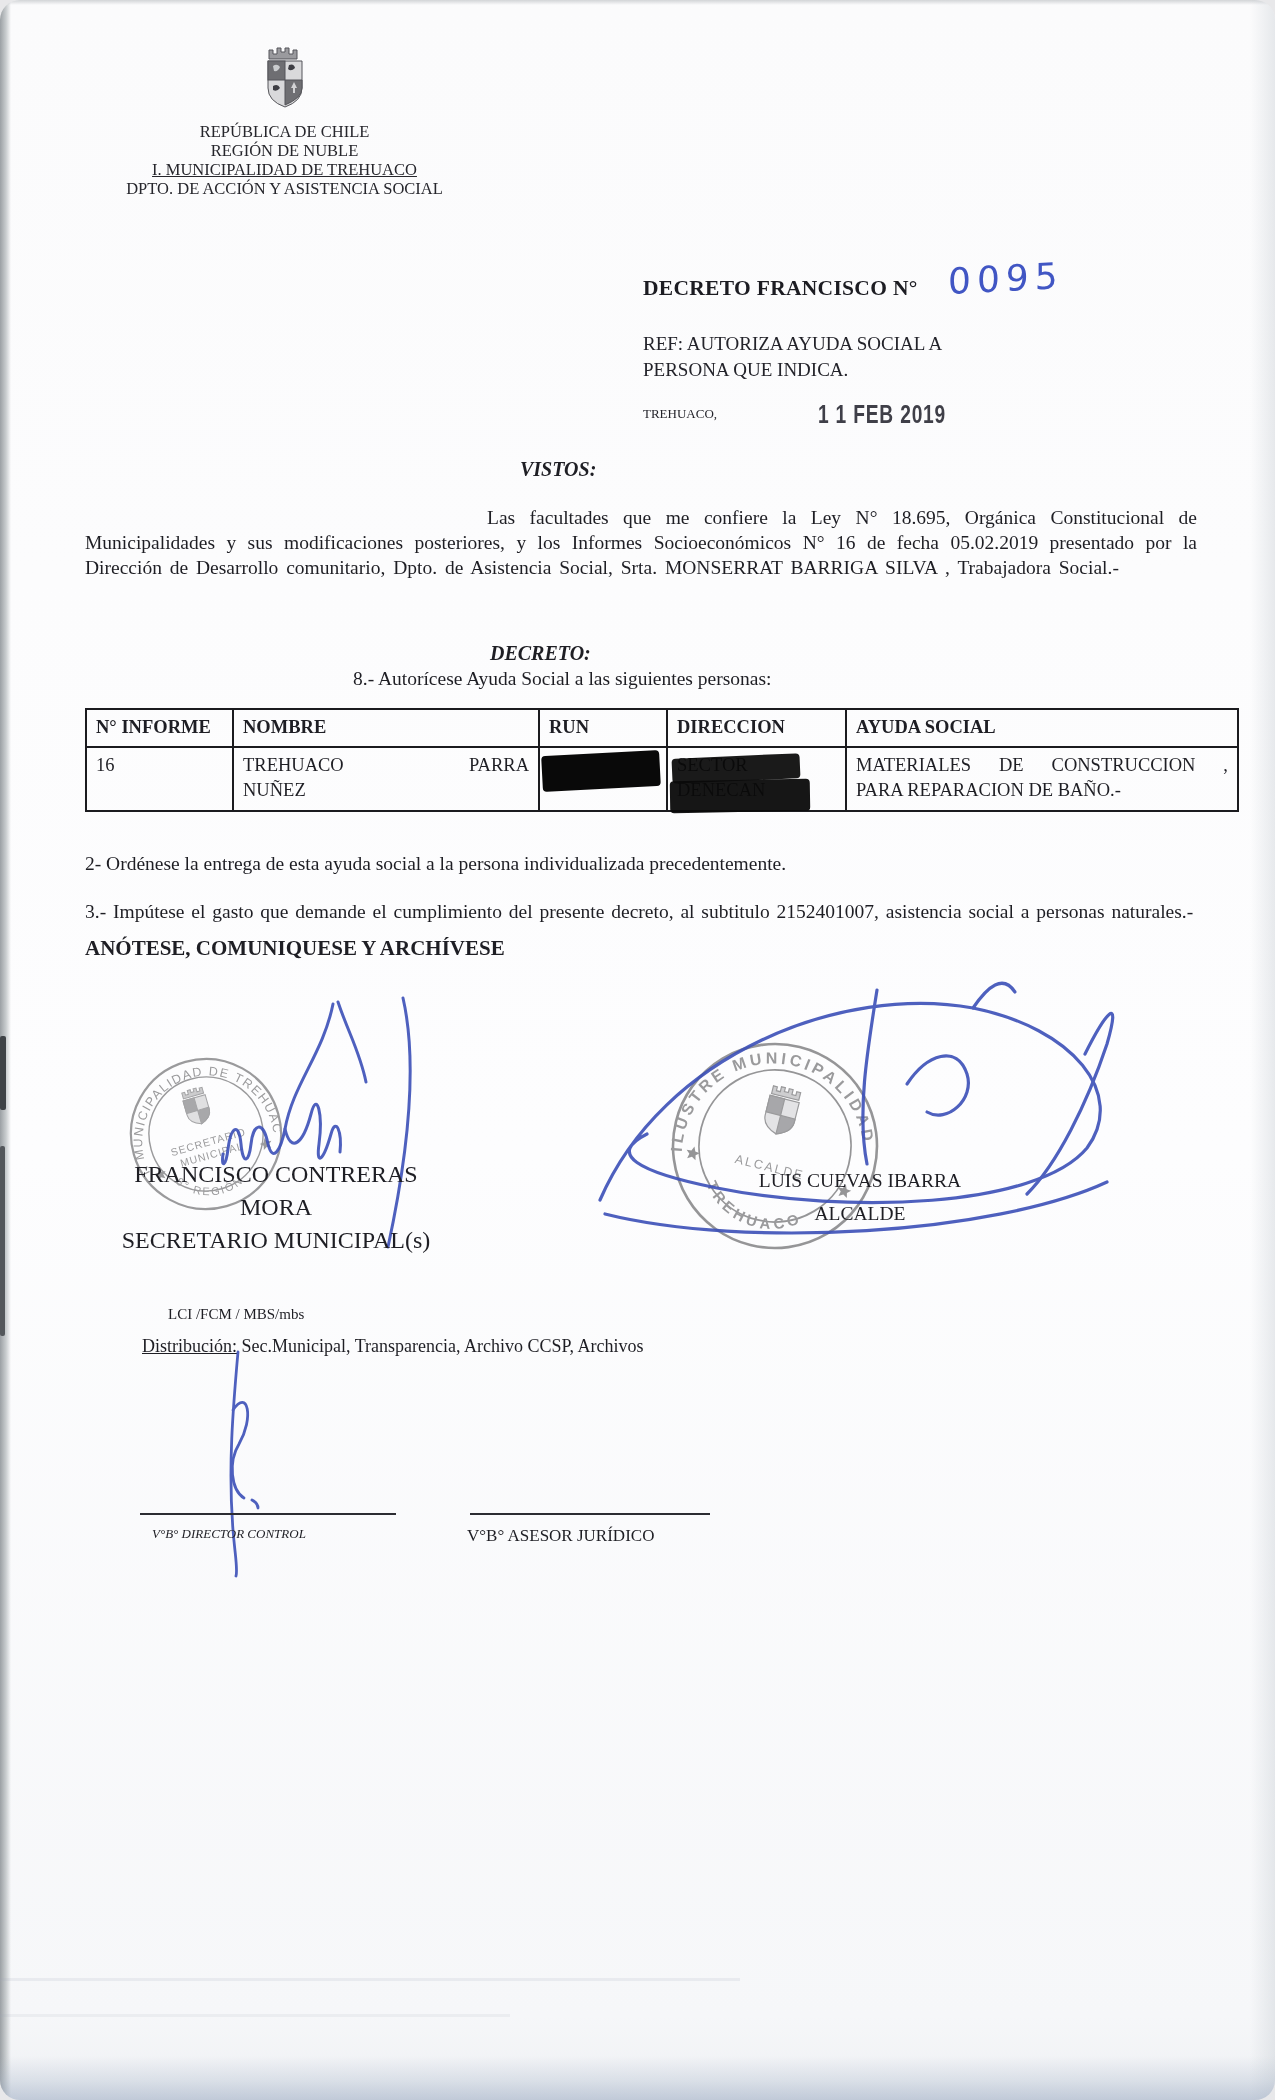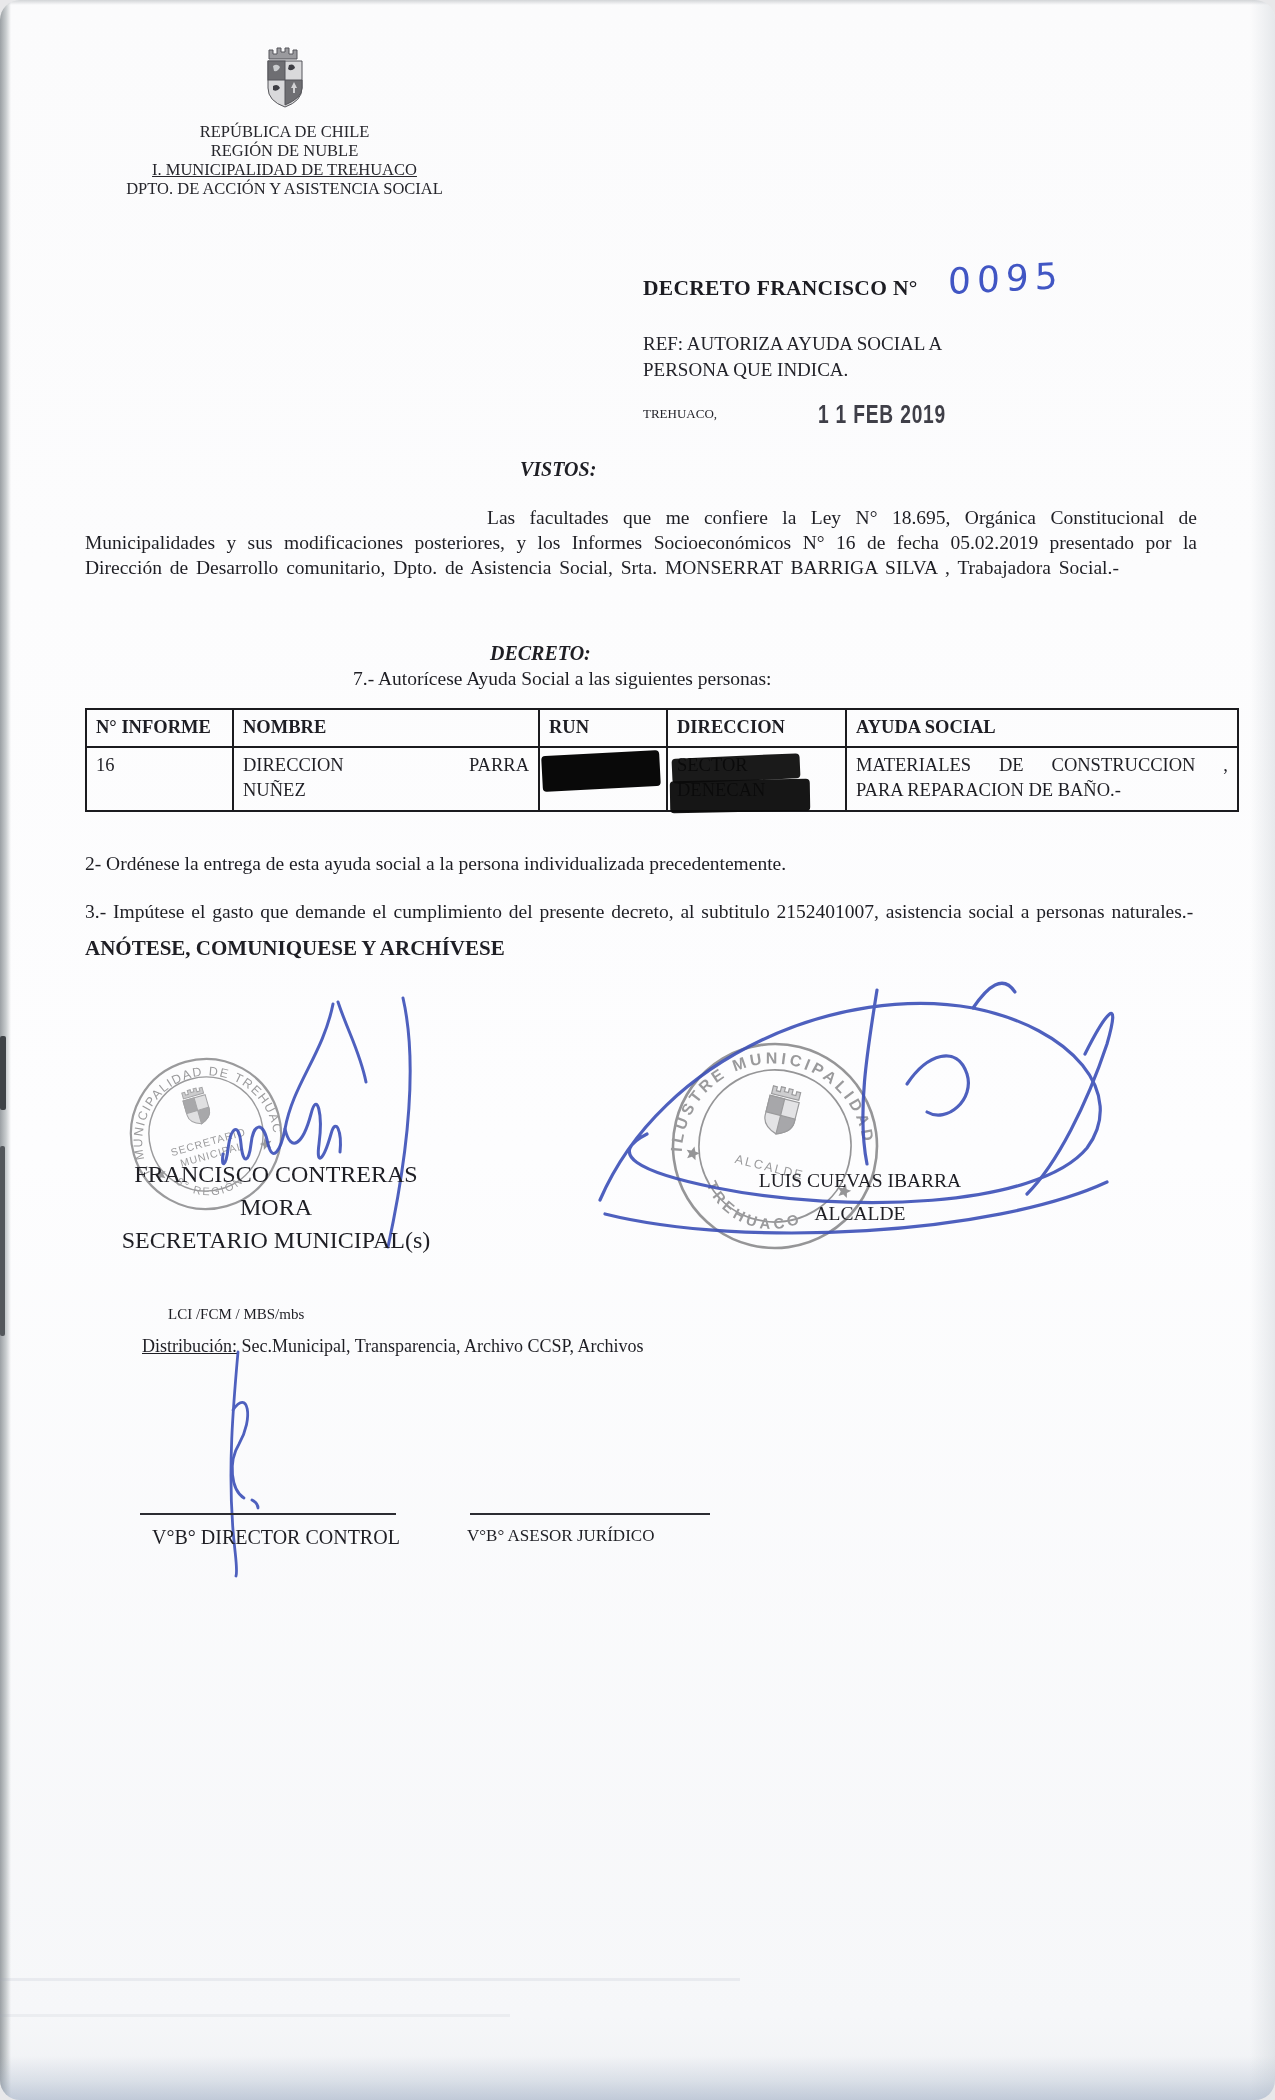--- a/index.html
+++ b/index.html
@@ -55,21 +55,21 @@
   .sig-name-right{left:700px;top:1164px;width:320px;text-align:center;font-size:19.5px;line-height:33px;}
   .stamp{opacity:.8;}
   .ink{opacity:.9;}
   
   .initials{left:168px;top:1306px;font-size:15px;}
   .distribution{left:142px;top:1336px;font-size:18px;}
   .dist-label{text-decoration:underline;}
   .vb-rule{height:2px;background:#2c2c32;}
   .vb-rule-left{left:140px;top:1513px;width:256px;}
   .vb-rule-right{left:470px;top:1513px;width:240px;}
-  .vb-left{left:152px;top:1526px;font-size:20px;}
+  .vb-left{left:152px;top:1526px;font-size:13px;font-style:italic;}
   .vb-right{left:467px;top:1526px;font-size:17px;}
   .stamp-text{fill:#828284;font-family:"Liberation Sans",sans-serif;}
 </style>
 </head>
 <body>
 
 <div class="page">
 
   <div class="abs edge-left"></div>
   <div class="abs edge-top"></div>
@@ -105,42 +105,42 @@
     <div>REF: AUTORIZA AYUDA SOCIAL A</div>
     <div>PERSONA QUE INDICA.</div>
   </div>
   <div class="abs place-line">TREHUACO,</div>
   <div class="abs date-stamp">1 1 FEB 2019</div>
 
   <div class="abs vistos-h">VISTOS:</div>
   <div class="abs para1">Las facultades que me confiere la Ley N° 18.695, Orgánica Constitucional de Municipalidades y sus modificaciones posteriores, y los Informes Socioeconómicos N° 16 de fecha 05.02.2019 presentado por la Dirección de Desarrollo comunitario, Dpto. de Asistencia Social, Srta. MONSERRAT BARRIGA SILVA , Trabajadora Social.-</div>
 
   <div class="abs decreto-h">DECRETO:</div>
-  <div class="abs item1">7.-  Autorícese Ayuda Social a las siguientes personas:</div>
+  <div class="abs item1">8.-  Autorícese Ayuda Social a las siguientes personas:</div>
 
   <table class="abs aid">
     <colgroup>
         <col class="col1">
         <col class="col2">
         <col class="col3">
         <col class="col4">
         <col class="col5">
       </colgroup>
     <tbody>
         <tr>
       <th>N° INFORME</th>
       <th>NOMBRE</th>
       <th>RUN</th>
       <th>DIRECCION</th>
       <th>AYUDA SOCIAL</th>
     </tr>
     <tr>
       <td>16</td>
       <td>
-        <div class="jline">DIRECCION PARRA</div>
+        <div class="jline">TREHUACO PARRA</div>
         <div>NUÑEZ</div>
       </td>
       <td class="redact-cell">
         <div class="redact-box run-redact"></div>
       </td>
       <td class="redact-cell">
         <div>SECTOR</div>
         <div>DENECAN</div>
         <div class="redact-box dir-redact1"></div>
         <div class="redact-box dir-redact2"></div>

